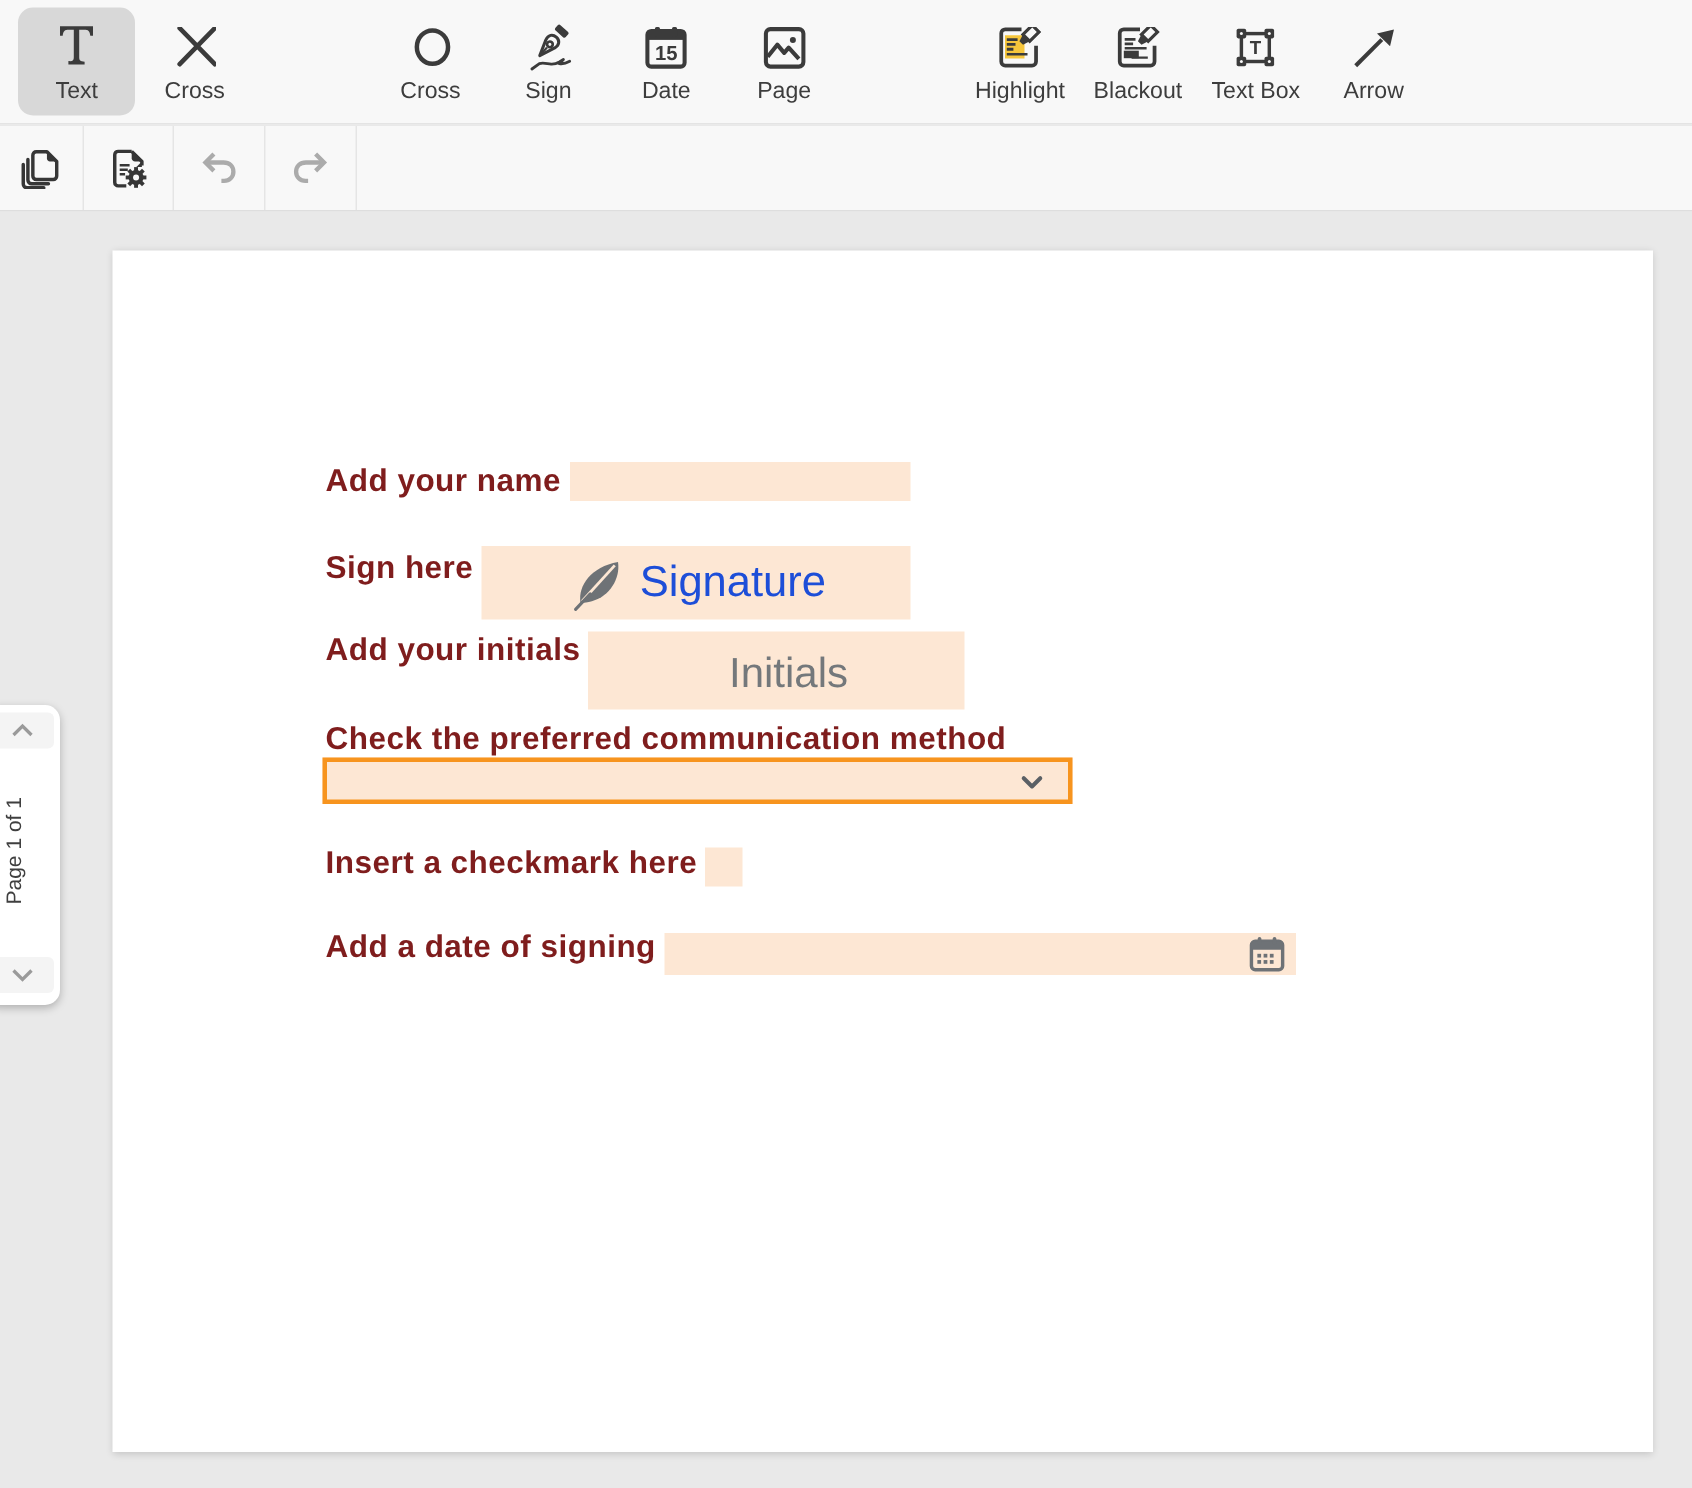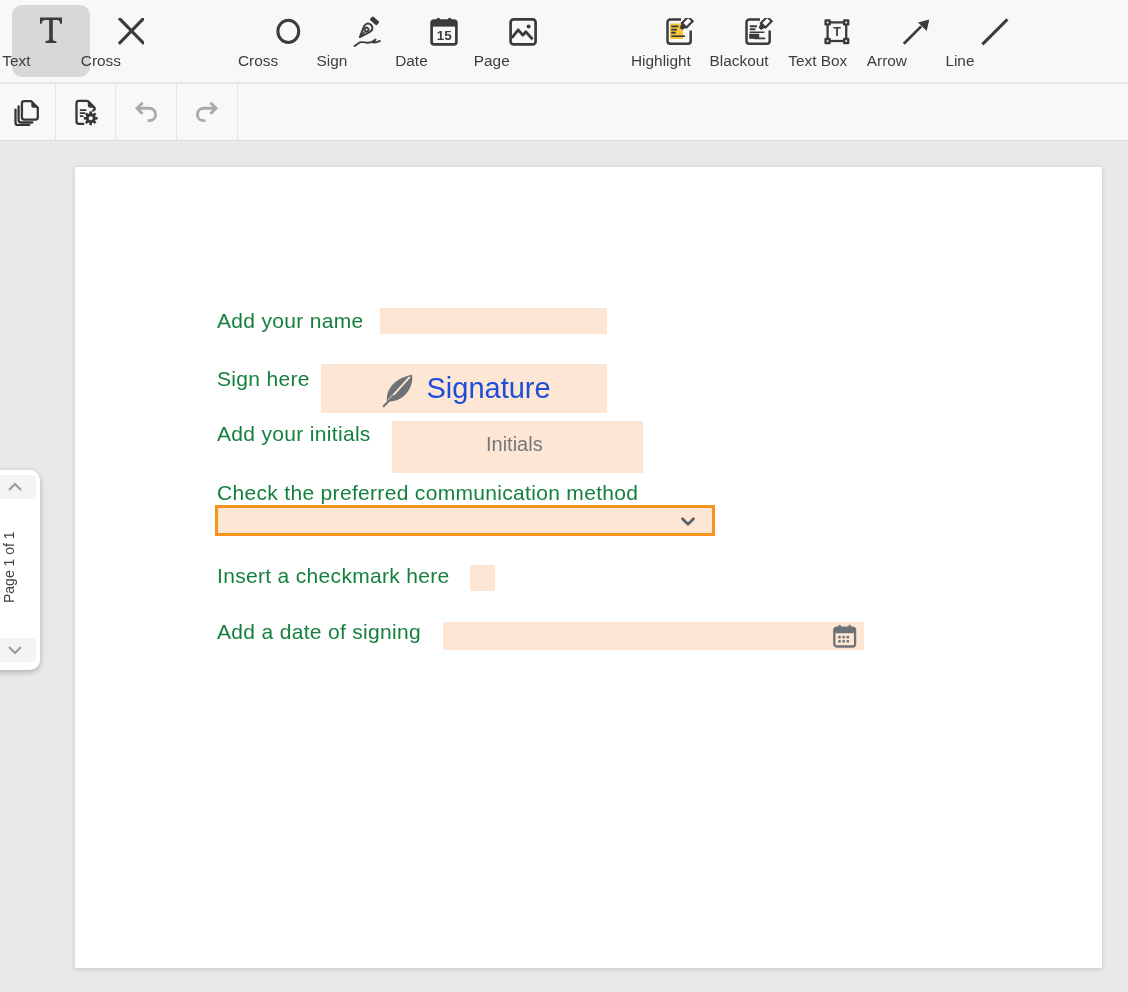--- a/index.html
+++ b/index.html
@@ -2,25 +2,25 @@
 <html><head>
 <meta charset="utf-8">
 <style>
 *{margin:0;padding:0;box-sizing:border-box}
 html,body{width:1128px;height:992px;overflow:hidden}
 body{font-family:"Liberation Sans",sans-serif;background:#e9e9e9;position:relative;-webkit-font-smoothing:antialiased;will-change:transform}
 .tb1{position:absolute;left:0;top:0;width:1128px;height:83px;background:#f8f8f8;border-bottom:1px solid #e4e4e4}
 .btn{position:absolute;top:5px;width:78px;height:72px;border-radius:10px}
 .btn.sel{background:#d8d8d8}
 .btn svg{position:absolute;left:50%;transform:translateX(-50%)}
-.btn .lb{position:absolute;left:-10px;right:-10px;top:48.3px;font-size:15.4px;line-height:16px;color:#3d3d3d;}
+.btn .lb{position:absolute;left:-10px;right:-10px;top:48.3px;font-size:15.4px;line-height:16px;color:#3d3d3d;text-align:center}
 .tb2{position:absolute;left:0;top:84px;width:1128px;height:57px;background:#f8f8f8;border-bottom:1px solid #dedede}
 .b2{position:absolute;top:0;height:56px;border-right:1px solid #e5e5e5;display:flex;align-items:center;justify-content:center}
 .page{position:absolute;left:75px;top:167px;width:1027px;height:801px;background:#fff;box-shadow:0 1px 5px rgba(0,0,0,0.16)}
-.lbl{position:absolute;font-weight:normal;font-size:21px;line-height:21px;color:#15803d;white-space:nowrap;letter-spacing:0.32px}
+.lbl{position:absolute;font-weight:bold;font-size:21px;line-height:21px;color:#7f1d1d;white-space:nowrap;letter-spacing:0.32px}
 .fld{position:absolute;background:#fde7d4}
 .pnav{position:absolute;left:-10px;top:470px;width:50px;height:200px;background:#fff;border-radius:10px;box-shadow:0 2px 6px rgba(0,0,0,0.25)}
 .pbtn{position:absolute;left:4px;width:42px;height:24px;background:#f4f4f4;border-radius:4px;display:flex;align-items:center;justify-content:center}
 .pnav .ptxt{position:absolute;left:0;top:100px;width:50px;text-align:center;font-size:14px;color:#3f3f3f;transform:translateX(-6px) rotate(-90deg);transform-origin:center;white-space:nowrap}
 </style>
 </head>
 <body>
 <div class="tb1">
 <div class="btn sel" style="left:12.2px">
       <svg width="28" height="30" style="top:12px" viewBox="0 0 28 30">
@@ -114,26 +114,20 @@
         <text x="15" y="18.2" font-family="Liberation Sans" font-size="12.5" font-weight="bold" fill="#3b3b3b" text-anchor="middle">T</text>
       </svg>
       <div class="lb">Text Box</div>
     </div>
 <div class="btn" style="left:876.8px">
       <svg width="30" height="30" style="top:13px" viewBox="0 0 30 30">
         <path stroke="#3b3b3b" stroke-width="2.7" fill="none" d="M2.8,25.8 L20.2,8.4"></path>
         <path fill="#3b3b3b" d="M17.0,4.4 L28.3,1.6 L25.7,12.9 Z"></path>
       </svg>
       <div class="lb">Arrow</div>
-    </div>
-<div class="btn" style="left:955.4px">
-      <svg width="30" height="30" style="top:13px" viewBox="0 0 30 30">
-        <path stroke="#3b3b3b" stroke-width="3" fill="none" d="M3.4,26.4 L28.4,1.4"></path>
-      </svg>
-      <div class="lb">Line</div>
     </div>
 </div>
 <div class="tb2">
 <div class="b2" style="left:0;width:55.5px">
       <svg width="28" height="28" viewBox="0 0 28 28">
         <path fill="none" stroke="#363636" stroke-width="2.3" stroke-linejoin="round" d="M18.3,3.2 L11.2,3.2 C9.9,3.2 8.9,4.2 8.9,5.5 L8.9,19.3 C8.9,20.6 9.9,21.6 11.2,21.6 L22.5,21.6 C23.8,21.6 24.8,20.6 24.8,19.3 L24.8,9.7 Z"></path>
         <path fill="#363636" d="M18.3,3.2 L24.8,9.7 L20.3,9.7 C19.2,9.7 18.3,8.8 18.3,7.7 Z"></path>
         <path fill="none" stroke="#363636" stroke-width="2.3" stroke-linecap="round" d="M5.6,8.3 L5.6,22 C5.6,23.5 6.7,24.5 8.2,24.5 L19.3,24.5"></path>
         <path fill="none" stroke="#363636" stroke-width="2.3" stroke-linecap="round" d="M2.5,11.7 L2.5,24.7 C2.5,26.2 3.6,27.2 5.1,27.2 L16.2,27.2"></path>
       </svg>
@@ -176,21 +170,21 @@
 <div class="lbl" style="left:142px;top:200.5px">Sign here</div>
 <div class="fld" style="left:245.5px;top:197px;width:286px;height:49px"></div>
 <svg width="37" height="37" viewBox="0 0 34 34" style="position:absolute;left:305.5px;top:204.5px">
       <path fill="#6e7276" d="M5.5,27.5 C3.8,17 12,5.5 28.5,2.5 C30,12.5 23.5,23.5 12.5,26.5 C9.5,27.3 7,27.6 5.5,27.5 Z"></path>
       <path stroke="#fde7d4" stroke-width="1.7" fill="none" d="M6.5,26.5 L26.5,4.5"></path>
       <path stroke="#6e7276" stroke-width="1.9" stroke-linecap="round" fill="none" d="M2.5,31.5 L11.5,22"></path>
     </svg>
     <div style="position:absolute;left:351.5px;top:204.5px;font-size:29px;color:#1d4ed8">Signature</div>
 <div class="lbl" style="left:142px;top:256px">Add your initials</div>
 <div class="fld" style="left:316.5px;top:254px;width:251px;height:52px"></div>
-<div style="position:absolute;left:411px;top:266px;font-size:20px;color:#74787b">Initials</div>
+<div style="position:absolute;left:411px;top:266px;font-size:28px;color:#74787b">Initials</div>
 <div class="lbl" style="left:142px;top:314.8px">Check the preferred communication method</div>
 <div class="fld" style="left:139.5px;top:338px;width:500.5px;height:30.5px;background:#fde7d4;border:3px solid #f7941e"></div>
 <svg width="18" height="12" viewBox="0 0 18 12" style="position:absolute;left:604px;top:349px">
       <path fill="none" stroke="#5b6065" stroke-width="2.7" stroke-linecap="round" stroke-linejoin="round" d="M3.5,2.8 L9,8.3 L14.5,2.8"></path>
     </svg>
     <div class="lbl" style="left:142px;top:397.7px">Insert a checkmark here</div>
 <div class="fld" style="left:395px;top:397.7px;width:25px;height:26px"></div>
 <div class="lbl" style="left:142px;top:454.3px">Add a date of signing</div>
 <div class="fld" style="left:368px;top:454.5px;width:421px;height:28.5px"></div>
 <svg width="26" height="25" viewBox="0 0 25 24" style="position:absolute;left:756.5px;top:457px">

